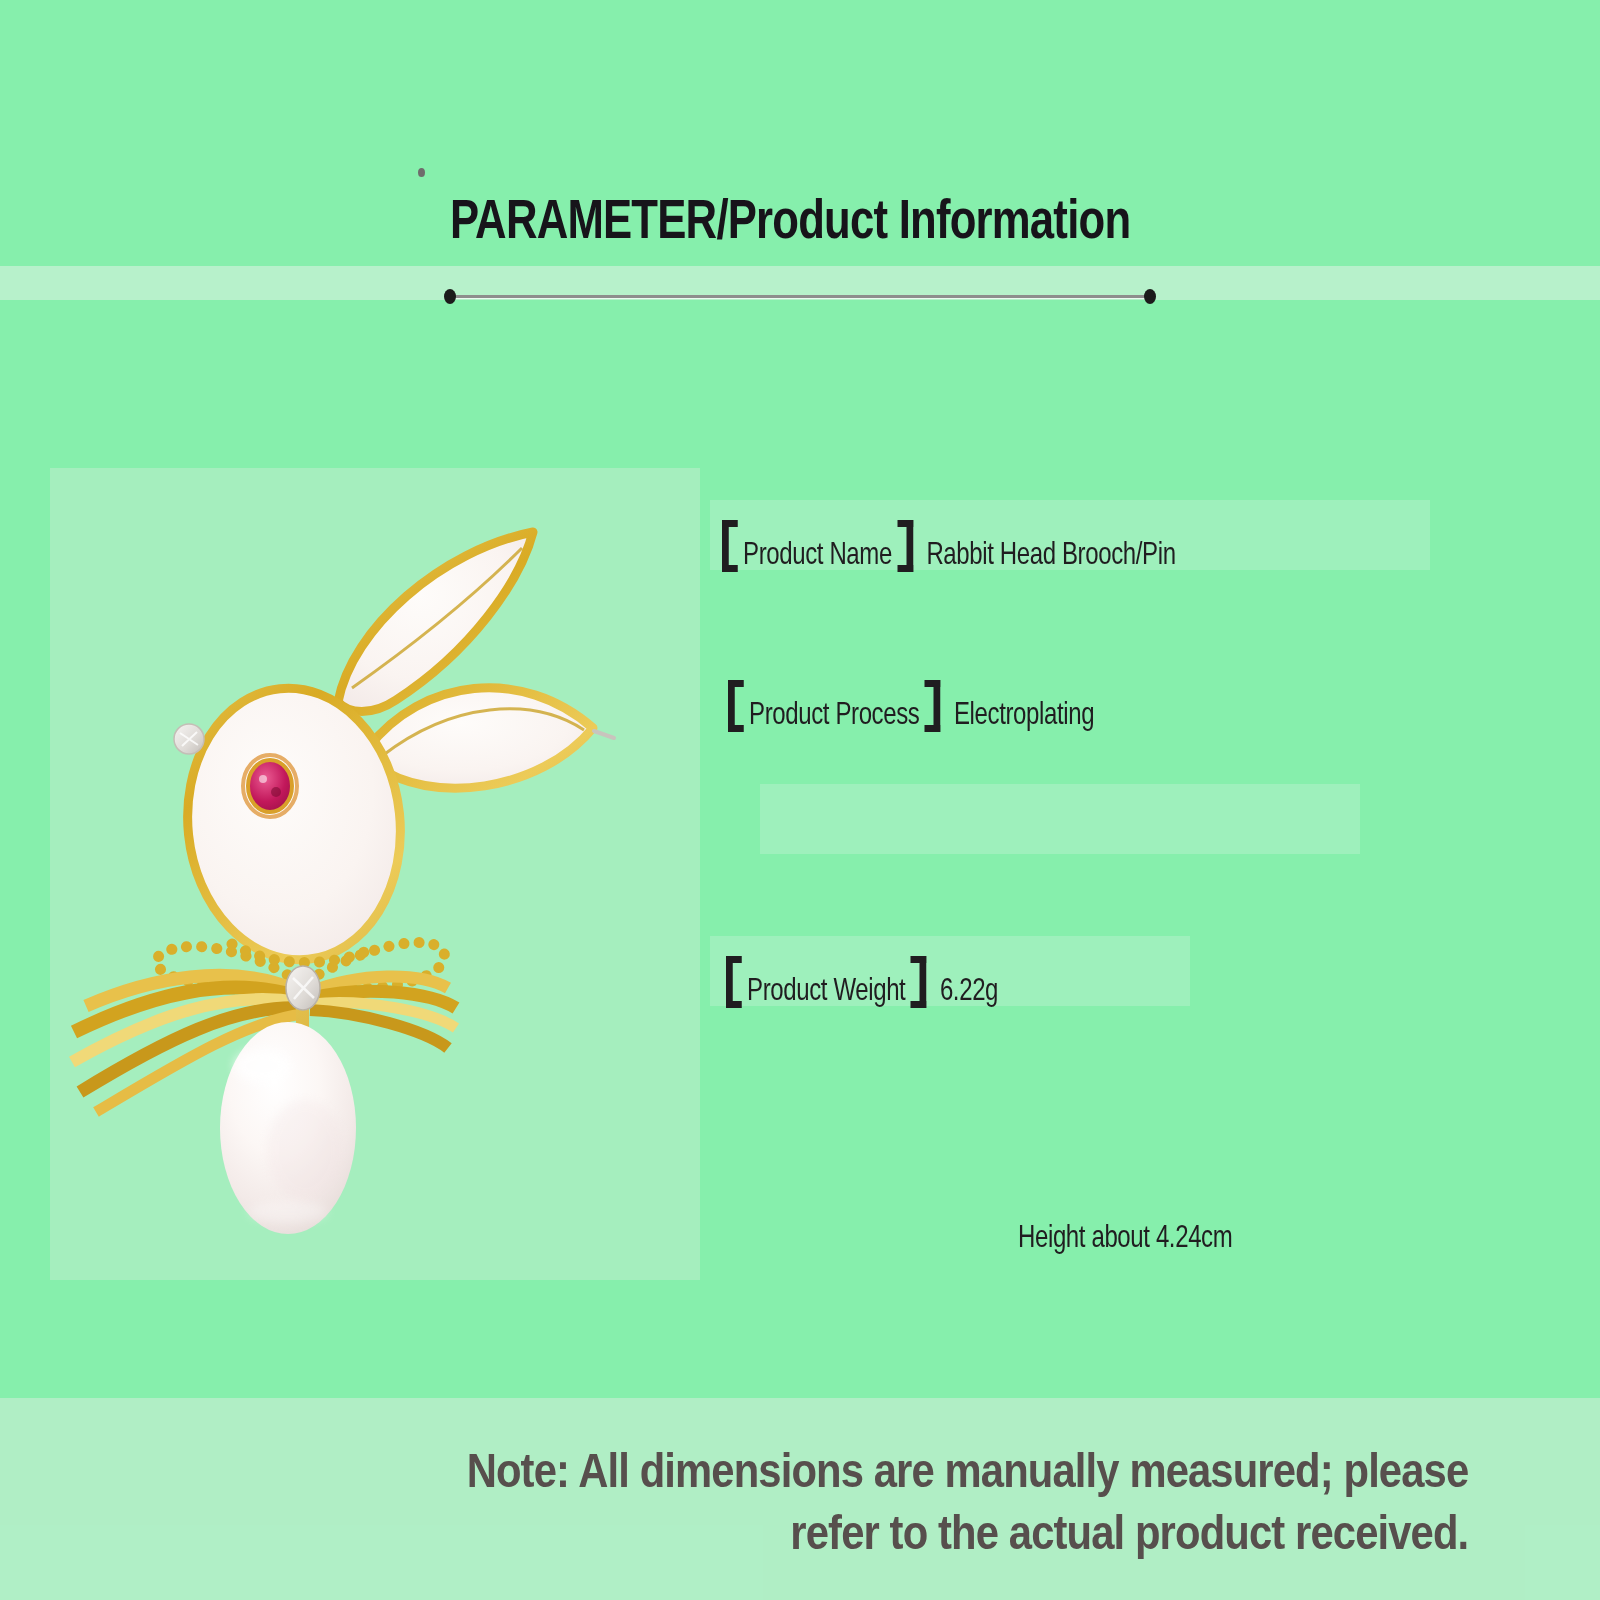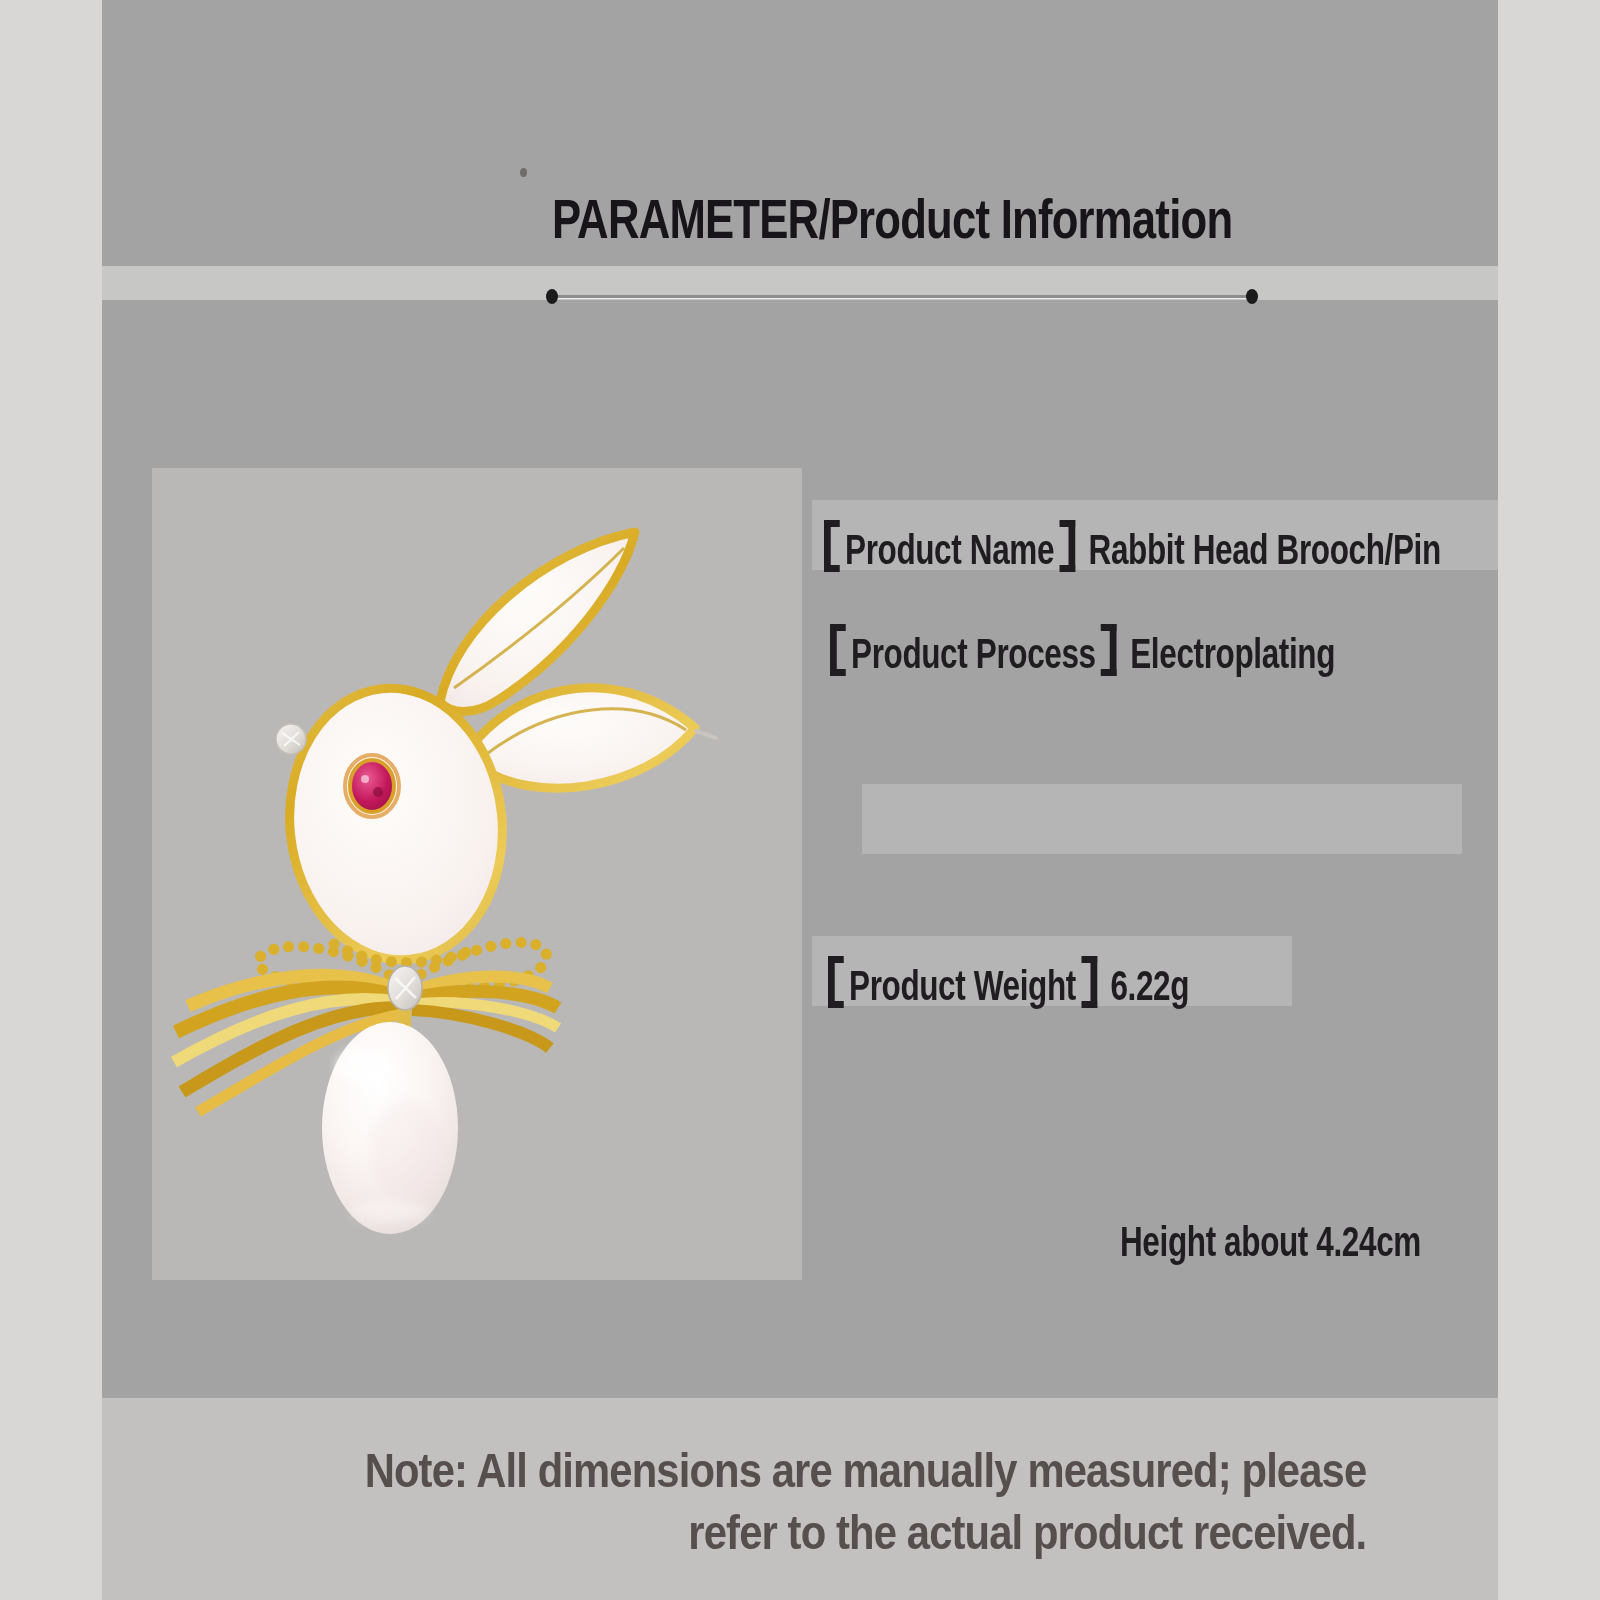--- a/index.html
+++ b/index.html
@@ -1,18 +1,18 @@
 <!DOCTYPE html>
 <html><head>
 <meta charset="utf-8">
 <style>
   html,body{margin:0;padding:0;}
   body{font-family:"Liberation Sans","DejaVu Sans",sans-serif;background:#d8d7d6;}
-  .canvas{position:relative;width:1396px;height:1600px;margin:0 auto;overflow:hidden;
-          background:#a3a3a3;}
+  .canvas{position:relative;width:1600px;height:1600px;margin:0 auto;overflow:hidden;
+          background:#86efac;}
   
   .band-top{position:absolute;left:0;top:266px;width:1600px;height:34px;
             background:rgba(244,243,242,.45);}
   .panel-photo{position:absolute;left:50px;top:468px;width:650px;height:812px;
                background:rgba(237,234,231,.30);}
   .band-bottom{position:absolute;left:0;top:1398px;width:1600px;height:202px;
                background:rgba(240,238,236,.40);}
   .row-backing{position:absolute;background:rgba(248,246,244,.22);}
 
   
@@ -22,30 +22,30 @@
   .title-speck{position:absolute;left:418px;top:168px;width:7px;height:9px;
                border-radius:50%;background:#6f6c6c;}
   .divider{position:absolute;left:450px;top:295px;width:700px;height:3px;
            background:#8e8d8d;box-shadow:0 1px 0 rgba(255,255,255,.7);}
   .divider .dot{position:absolute;top:-6px;width:12px;height:15px;border-radius:50%;
                 background:#1c1b1b;}
   .divider .dot.left{left:-6px;}
   .divider .dot.right{right:-6px;}
 
   
-  .detail{position:absolute;white-space:nowrap;font-size:42px;font-weight:700;
+  .detail{position:absolute;white-space:nowrap;font-size:32px;font-weight:400;
           color:#201d20;letter-spacing:-.5px;}
   .detail .inner{display:inline-block;transform:scaleX(.75);transform-origin:left center;}
   .bk{display:inline-block;width:12px;height:38px;box-sizing:content-box;
       border-top:7px solid currentColor;border-bottom:7px solid currentColor;
       transform:translateY(8px);}
   .bk.open{border-left:9px solid currentColor;margin-right:7px;}
   .bk.close{border-right:9px solid currentColor;margin-left:7px;margin-right:18px;}
   .d1{left:722px;top:512px;}
-  .d2{left:728px;top:616px;}
+  .d2{left:728px;top:672px;}
   .d3{left:788px;top:796px;}
   .d4{left:726px;top:948px;}
   .d5{left:783px;top:1090px;}
   .d6{left:1018px;top:1218px;}
 
   
   .note{position:absolute;right:132px;top:1440px;text-align:right;white-space:nowrap;
         font-size:48px;font-weight:700;color:#574f4d;letter-spacing:-1px;}
   .note .nline{display:block;transform:scaleX(.87);transform-origin:right center;
                line-height:62px;}

